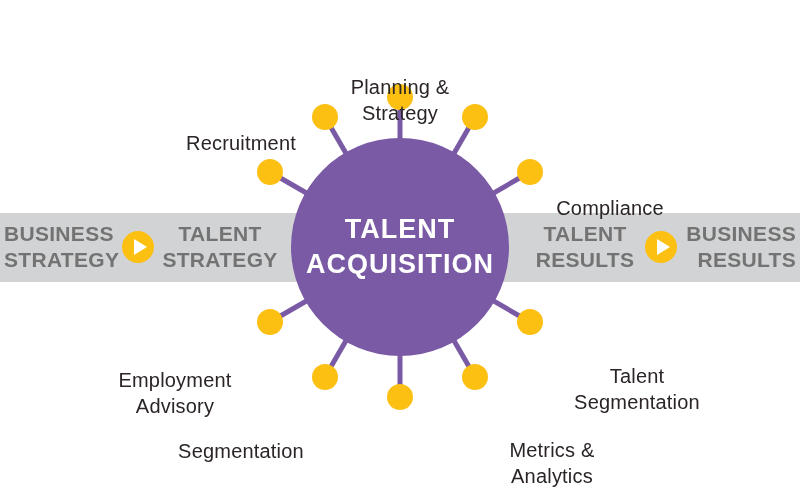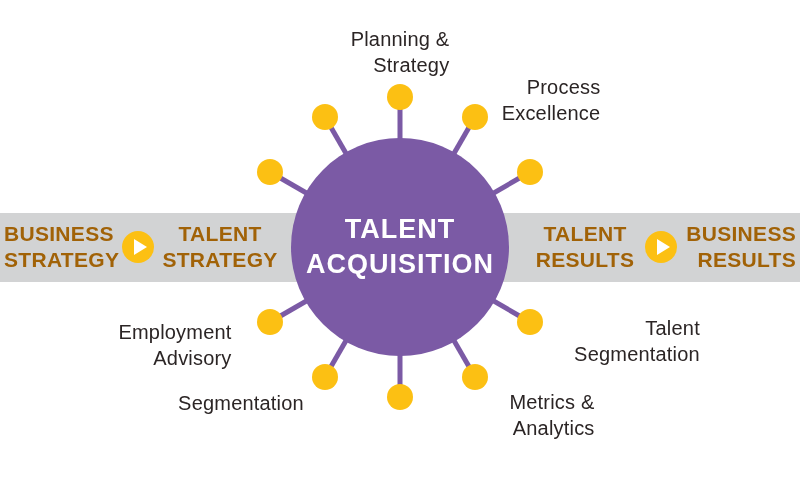--- a/index.html
+++ b/index.html
@@ -35,31 +35,32 @@
     text-align: center;
     white-space: pre-line;
   }
   .spoke-label {
     position: absolute;
     transform: translate(-50%, -50%);
     font-size: 20px;
     line-height: 1.3;
     color: #2b2525;
     letter-spacing: 0.2px;
-    text-align: right;
+    text-align: center;
     white-space: pre-line;
+    margin-top: 48px;
   }
   .band-label {
     position: absolute;
     top: 247px;
     transform: translate(0, -50%);
     font-weight: 800;
     font-size: 21px;
     line-height: 1.25;
-    color: #a16207;
+    color: #737373;
     letter-spacing: 0.3px;
     white-space: pre-line;
   }
   .band-label.centered {
     transform: translate(-50%, -50%);
     text-align: center;
   }
   .band-label.right-aligned { text-align: right; }
   .play {
     position: absolute;
@@ -127,23 +128,23 @@
   <div class="band-label centered" style="left:585px;">TALENT
 RESULTS</div>
   <div class="play" style="left:661px;">
     <span class="tri"></span>
   </div>
   <div class="band-label right-aligned" style="right:4px;">BUSINESS
 RESULTS</div>
 
   <div class="spoke-label" style="left:400px; top:52px;">Planning &amp;
 Strategy</div>
-  <div class="spoke-label" style="left:551px; top:100px;">Process
-Excellence</div>
+  <div class="spoke-label" style="left:610px; top:160px;">Compliance</div>
   <div class="spoke-label" style="left:637px; top:341px;">Talent
 Segmentation</div>
   <div class="spoke-label" style="left:552px; top:415px;">Metrics &amp;
 Analytics</div>
   <div class="spoke-label" style="left:241px; top:403px;">Segmentation</div>
   <div class="spoke-label" style="left:175px; top:345px;">Employment
 Advisory</div>
+  <div class="spoke-label" style="left:241px; top:95px;">Recruitment</div>
 
 </div>
 
 </body></html>

